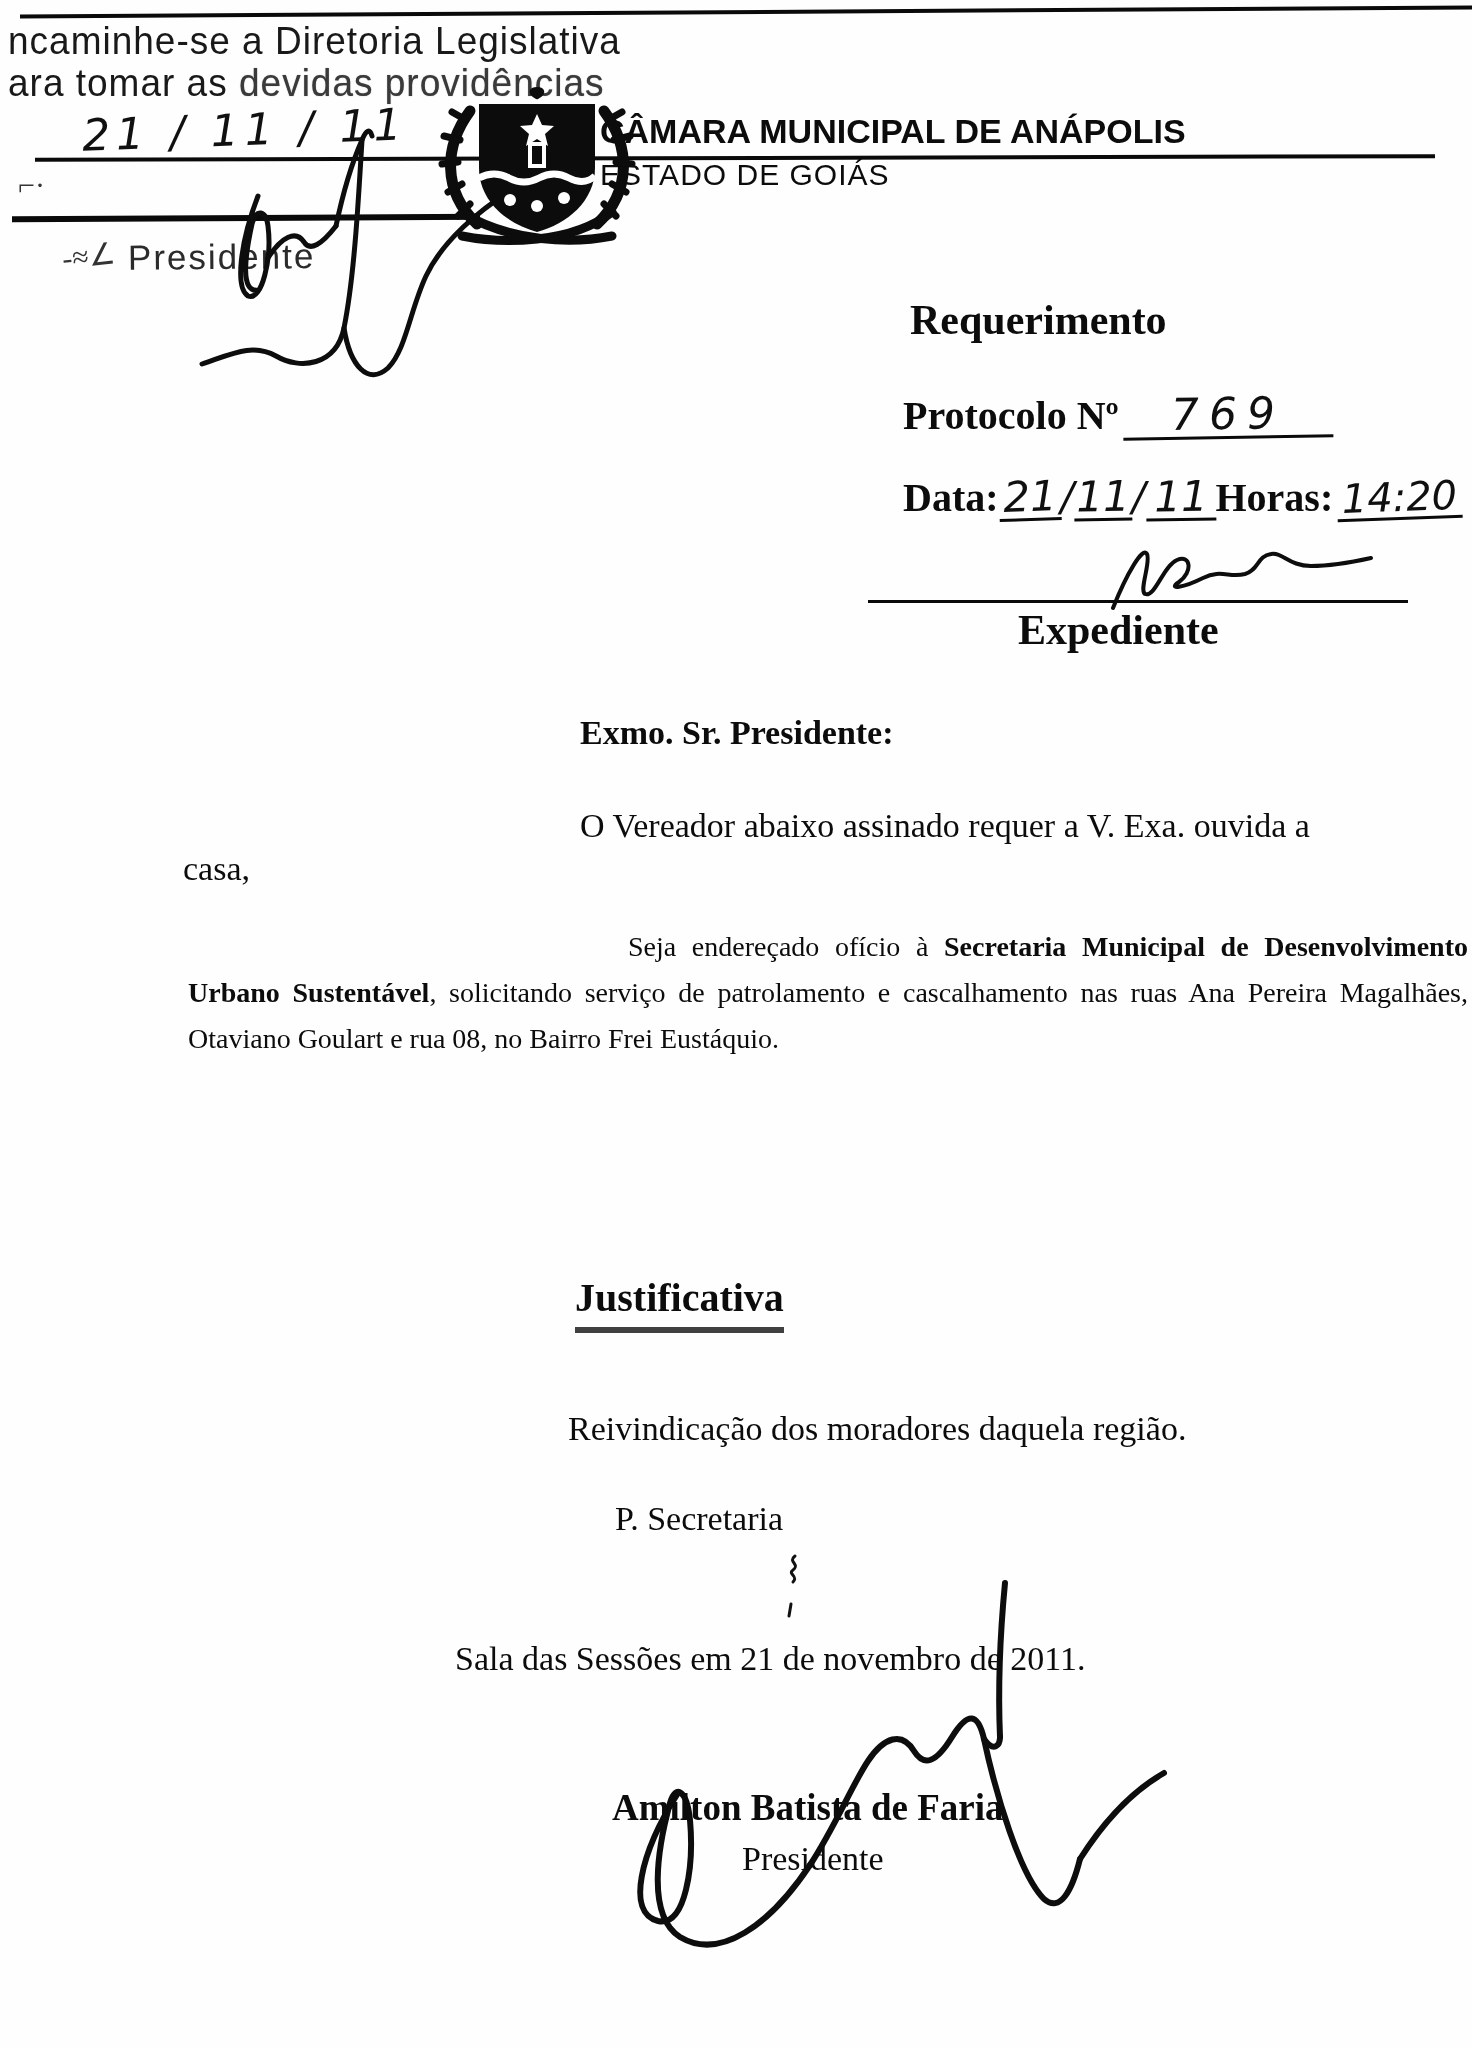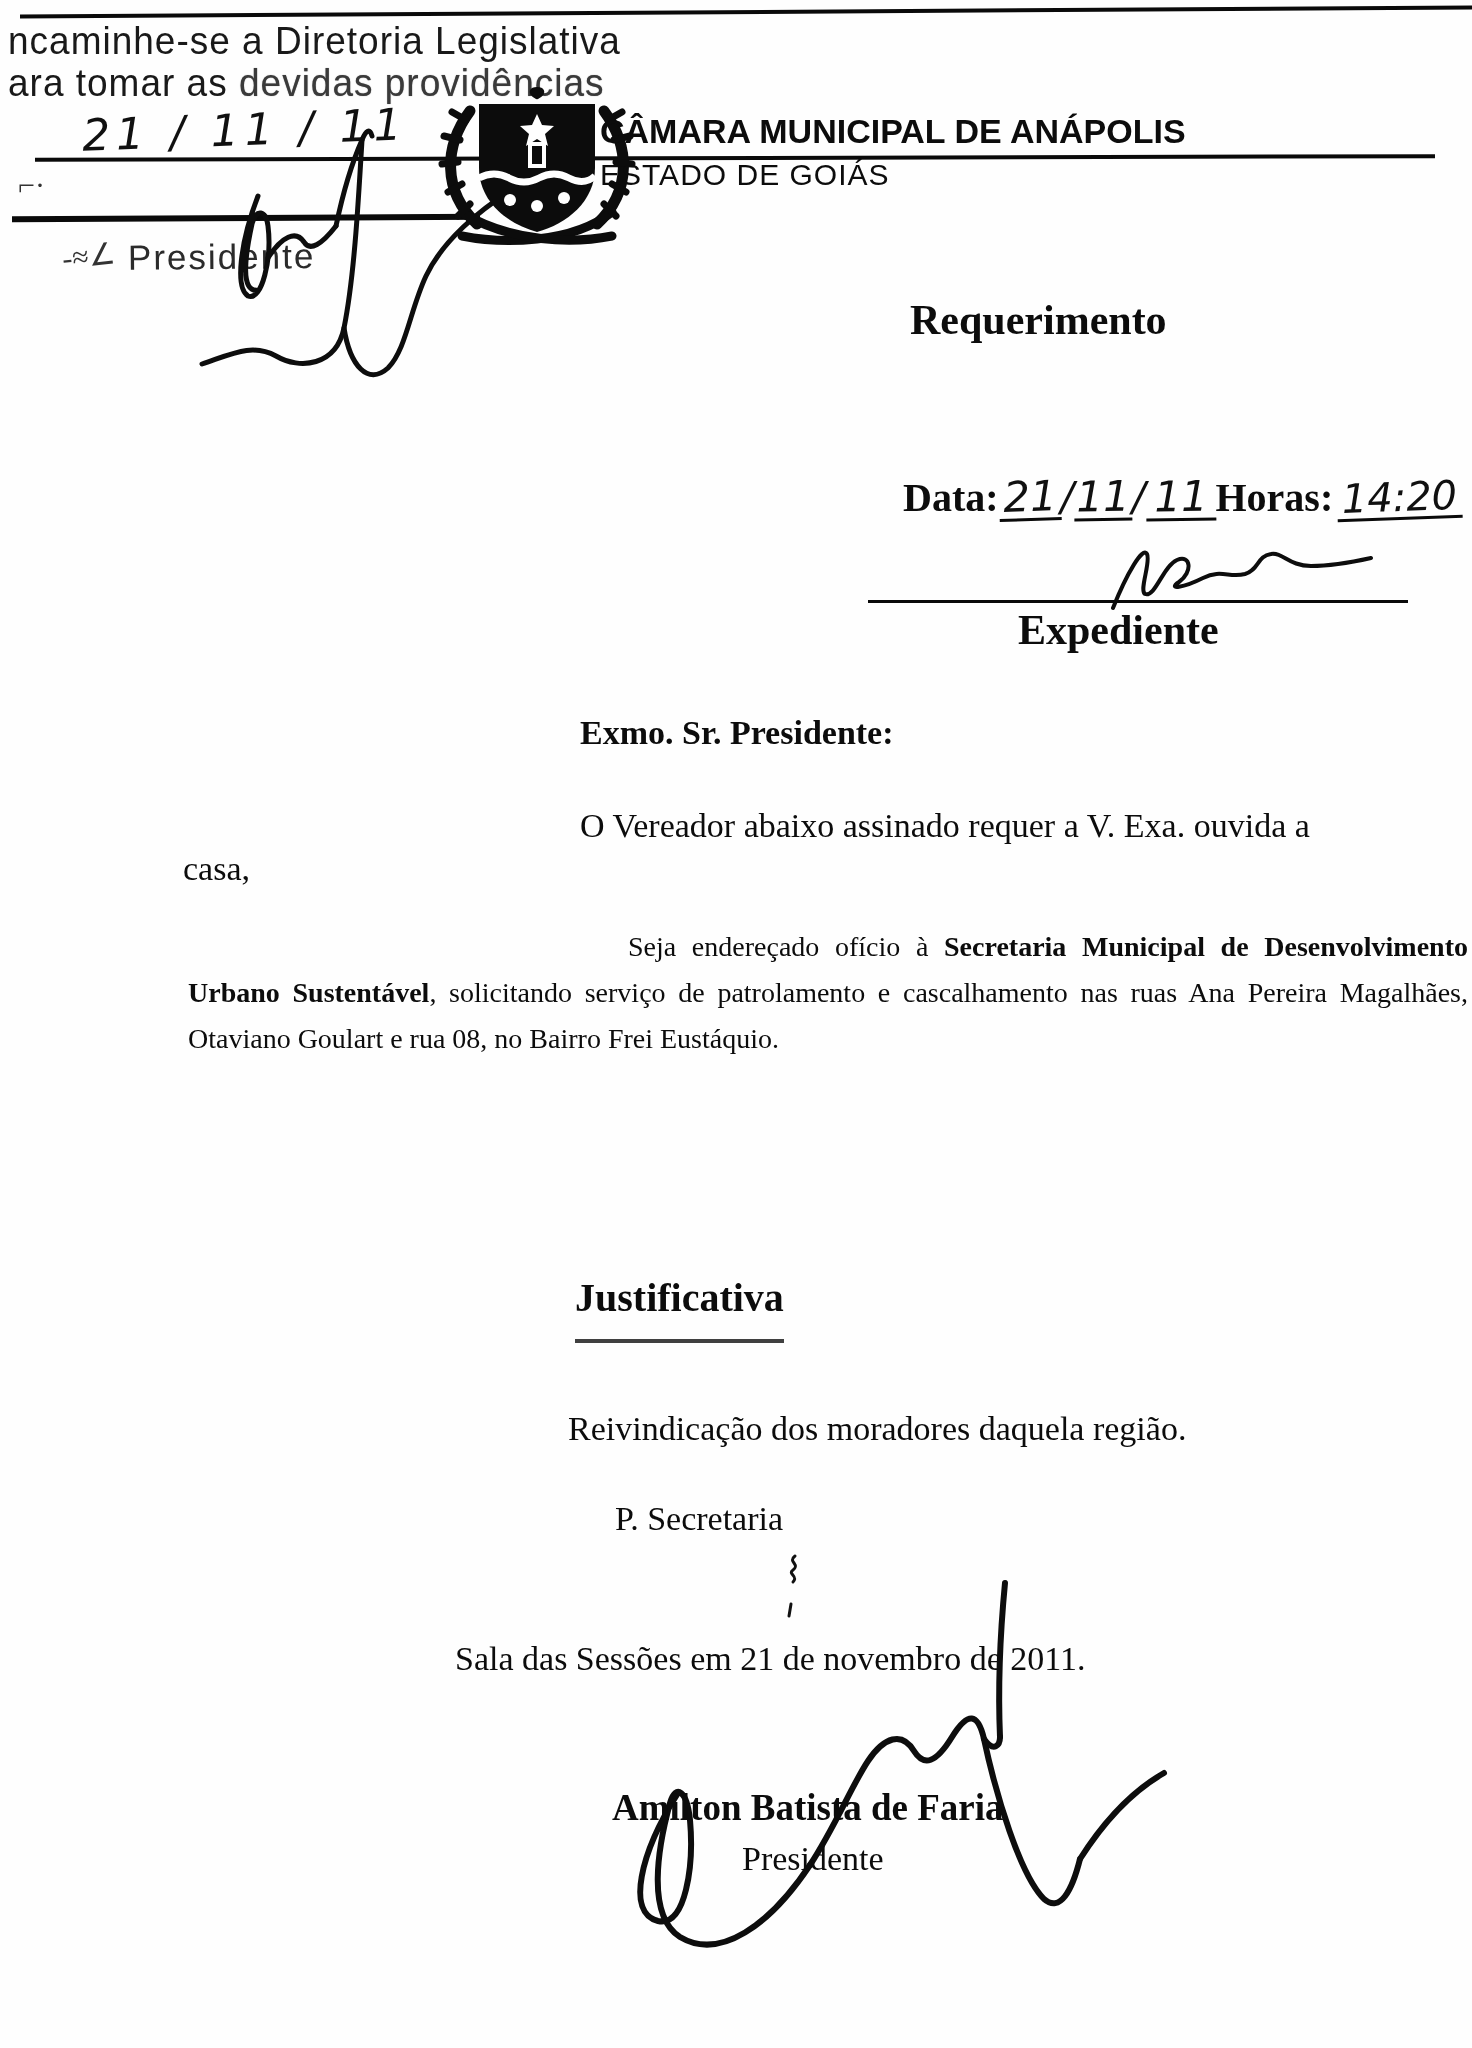--- a/index.html
+++ b/index.html
@@ -54,21 +54,21 @@
   .pr-row{white-space:nowrap;}
   
   .body-text{font-size:34px;line-height:45px;white-space:nowrap;}
   .para{
     font-size:28px;line-height:46px;
     text-align:justify;text-indent:440px;
     white-space:normal;
   }
   .just-head{
     font-weight:bold;font-size:40px;
-    border-bottom:4px solid #404040;padding-bottom:18px;
+    border-bottom:6px solid #404040;padding-bottom:6px;
     white-space:nowrap;
   }
   .sig-name{font-weight:bold;font-size:37px;white-space:nowrap;}
   .sig-role{font-size:34px;white-space:nowrap;}
   svg{display:block;}
 </style>
 </head>
 <body>
 
 <div id="page">
@@ -115,20 +115,24 @@
     <circle cx="78" cy="114" r="6" fill="#fff"></circle>
     <circle cx="105" cy="120" r="6" fill="#fff"></circle>
     <circle cx="132" cy="112" r="6" fill="#fff"></circle>
   </svg>
 
   <div class="abs org-title" style="left:600px;top:112px;">CÂMARA MUNICIPAL DE ANÁPOLIS</div>
   <div class="abs org-sub" style="left:600px;top:158px;">ESTADO DE GOIÁS</div>
 
   <div class="abs pr-title" style="left:910px;top:296px;">Requerimento</div>
 
+  <div class="abs pr-row" style="left:903px;top:392px;">
+    <span class="pr-label">Protocolo Nº</span>
+    <span class="hand hand-line" style="width:210px;font-size:44px;transform:rotate(-1deg);letter-spacing:10px;">769</span>
+  </div>
 
   <div class="abs pr-row" style="left:903px;top:474px;">
     <span class="pr-label">Data:</span><span class="hand hand-line" style="width:62px;font-size:42px;transform:rotate(-2deg);">21</span><span class="hand" style="font-size:40px;">/</span><span class="hand hand-line" style="width:58px;font-size:42px;transform:rotate(-1deg);">11</span><span class="hand" style="font-size:40px;">/</span><span class="hand hand-line" style="width:70px;font-size:42px;transform:rotate(-1deg);">11</span><span class="pr-label">Horas:</span>
     <span class="hand hand-line" style="width:125px;font-size:40px;transform:rotate(-2deg);">14:20</span>
   </div>
 
   <svg class="abs" style="left:1105px;top:538px;" width="280" height="75" viewBox="0 0 280 75" fill="none" stroke="#0d0d0d" stroke-width="4" stroke-linecap="round">
     <path d="M 8,70 C 22,35 38,8 42,16 C 46,24 34,52 40,56 C 50,60 58,28 72,22 C 86,16 88,34 74,44 C 62,52 78,50 98,40 C 116,31 124,40 140,36 C 154,32 152,18 166,16 C 178,14 184,28 206,28 C 228,28 248,24 266,20"></path>
   </svg>
   <div class="abs scanline" style="left:868px;top:600px;width:540px;height:3px;"></div>

